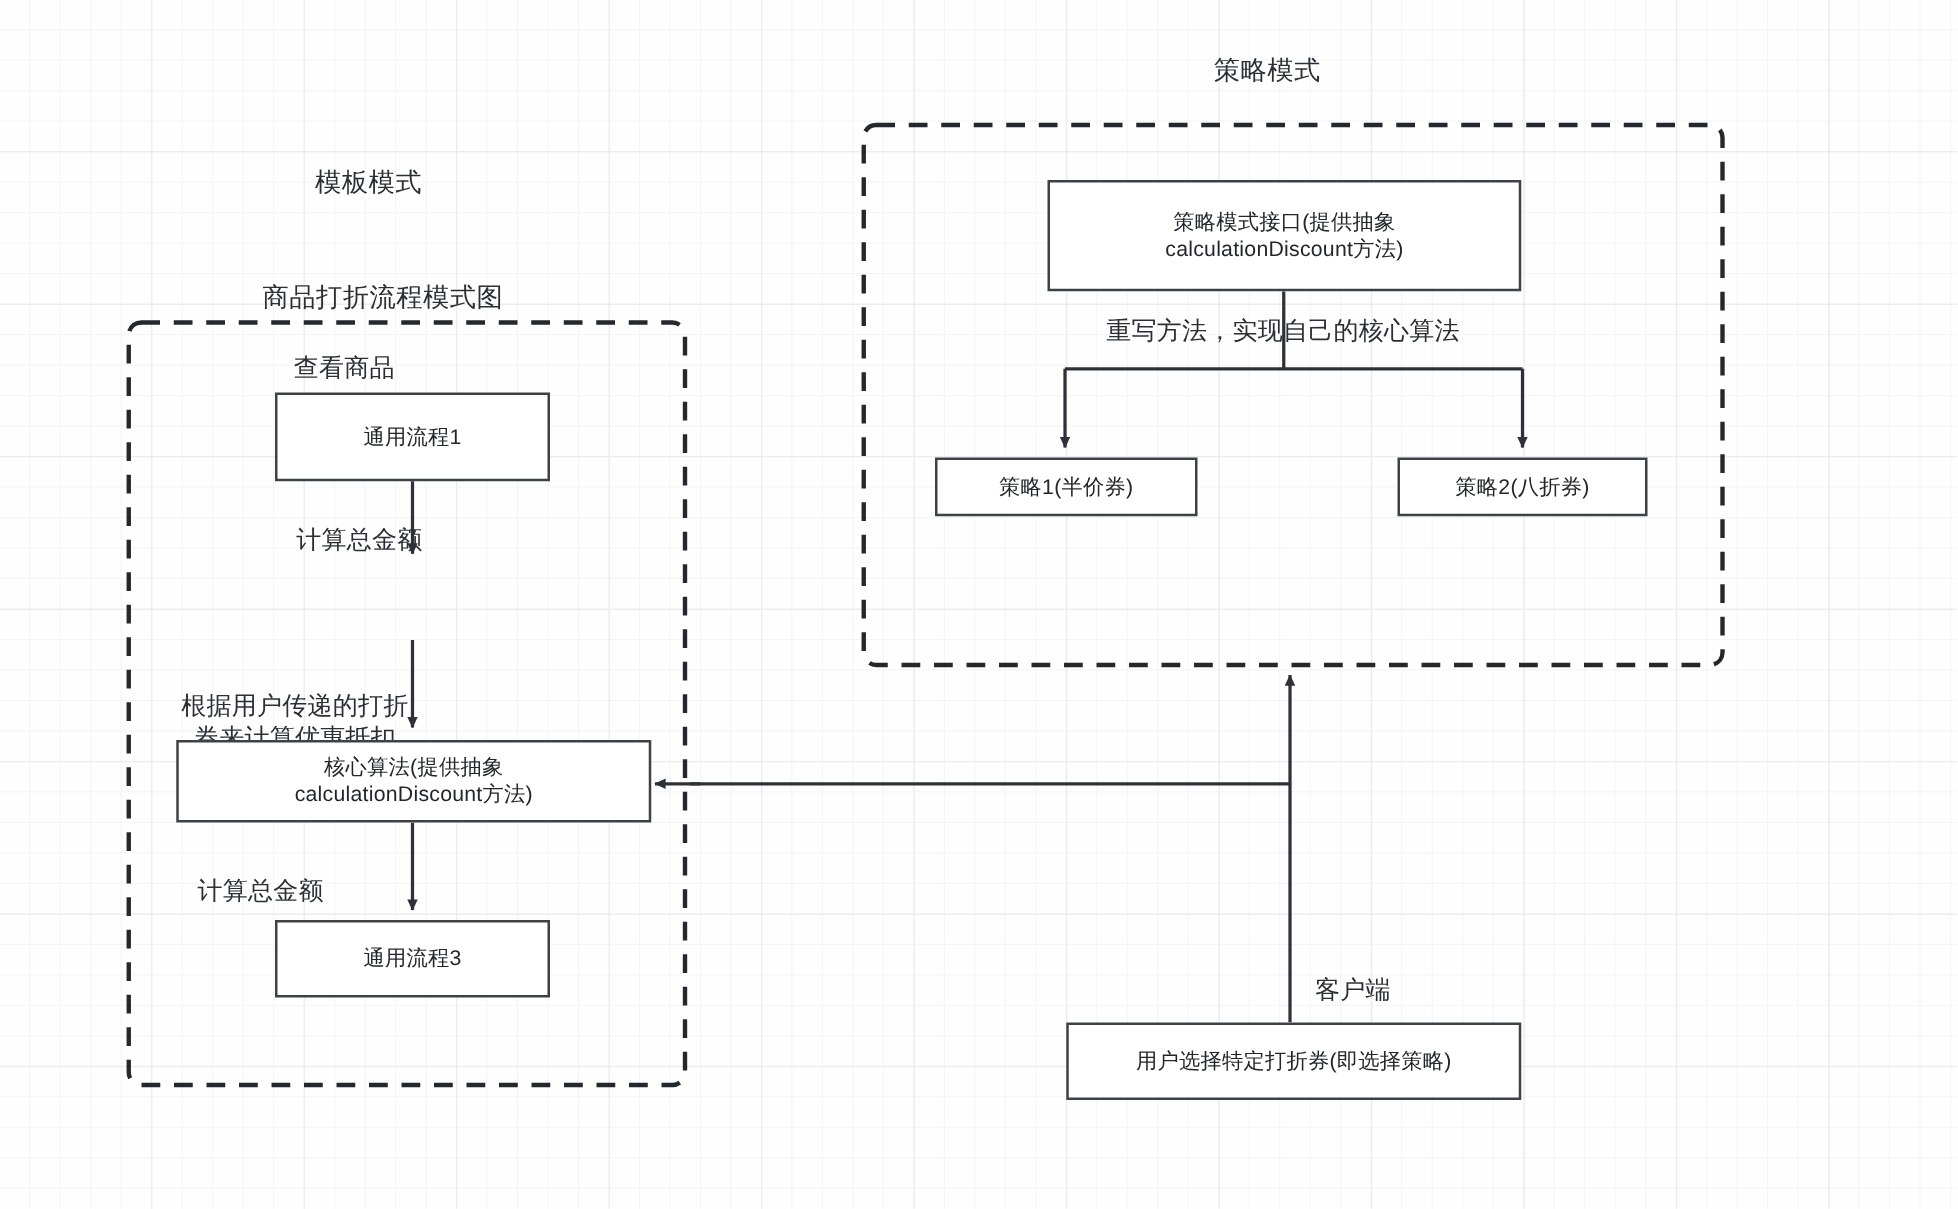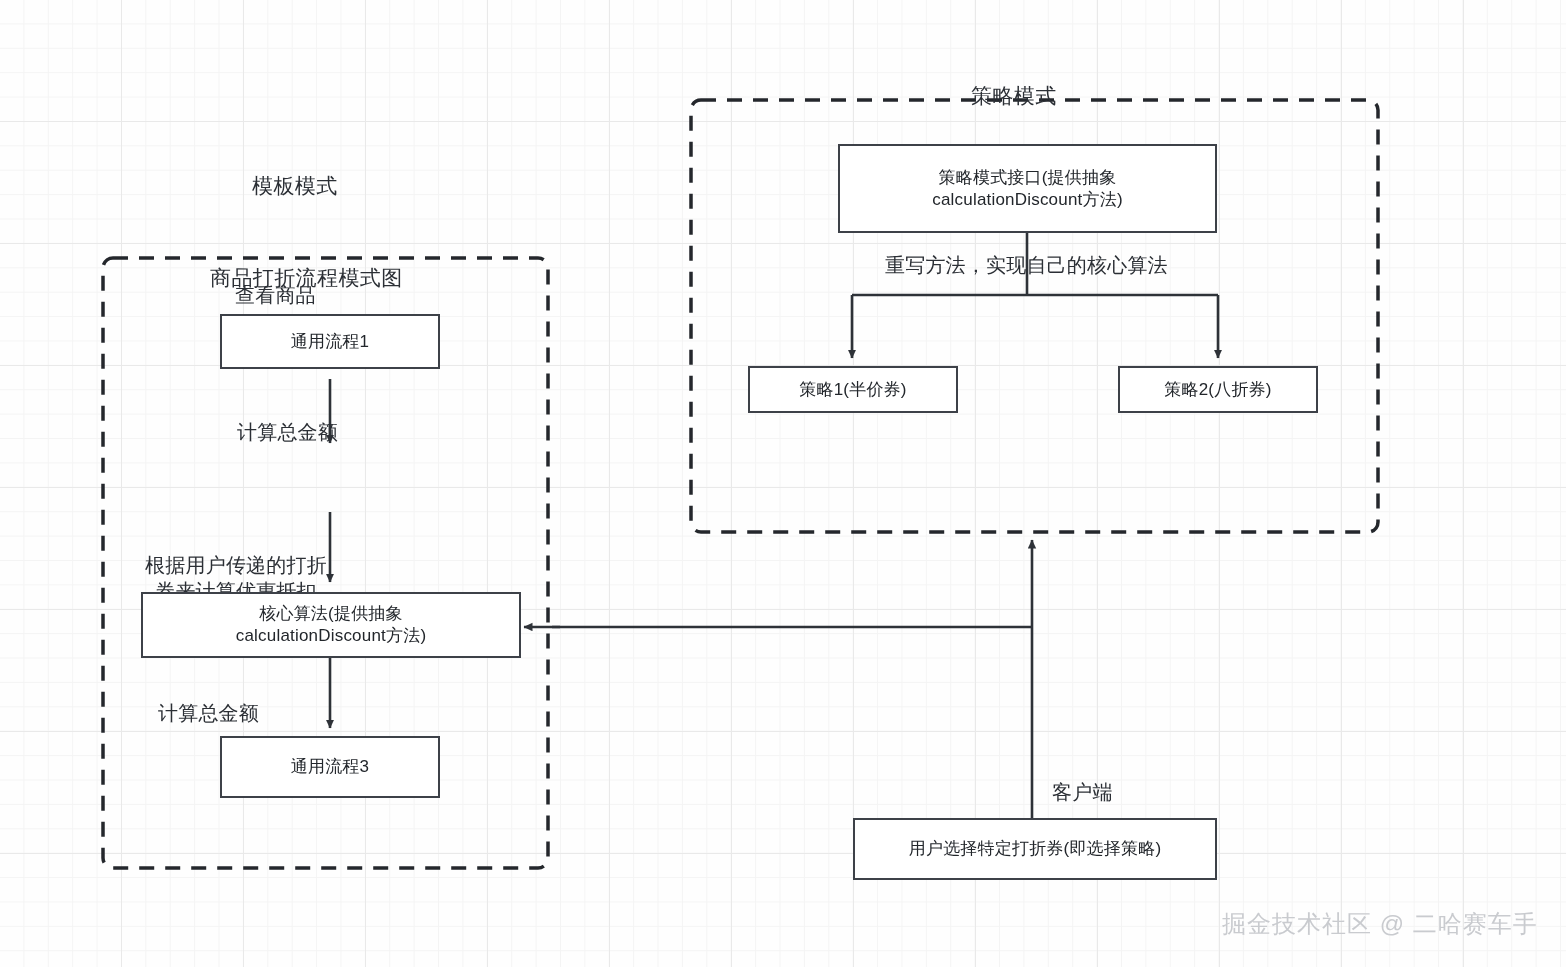--- a/index.html
+++ b/index.html
@@ -62,21 +62,20 @@
   }
   .caption.center {
     text-align: center;
   }
   .group-title {
     position: absolute;
     color: #2b2f35;
     font-size: 21px;
     letter-spacing: 0.4px;
     white-space: nowrap;
-    margin-top: 40px;
   }
   .watermark {
     position: absolute;
     color: #c9cbcf;
     font-size: 24px;
     letter-spacing: 1px;
     white-space: nowrap;
   }
 </style>
 </head>
@@ -118,21 +117,21 @@
 
   <div class="caption" style="left:235px; top:282px;">查看商品</div>
 
   <div class="caption" style="left:237px; top:419px;">计算总金额</div>
 
   <div class="caption center" style="left:126px; top:552px; width:220px;">根据用户传递的打折
 券来计算优惠抵扣</div>
 
   <div class="caption" style="left:158px; top:700px;">计算总金额</div>
 
-  <div class="node-box" style="left:220px; top:314px; width:220px; height:55px;">通用流程1</div>
+  <div class="node-box" style="left:220px; top:314px; width:220px; height:71px;">通用流程1</div>
 
 
   <div class="node-box" style="left:141px; top:592px; width:380px; height:66px;">核心算法(提供抽象
 calculationDiscount方法)</div>
 
   <div class="node-box" style="left:220px; top:736px; width:220px; height:62px;">通用流程3</div>
 
   <div class="node-box" style="left:838px; top:144px; width:379px; height:89px;">策略模式接口(提供抽象
 calculationDiscount方法)</div>
 
@@ -140,15 +139,14 @@
 
   <div class="node-box" style="left:748px; top:366px; width:210px; height:47px;">策略1(半价券)</div>
 
   <div class="node-box" style="left:1118px; top:366px; width:200px; height:47px;">策略2(八折券)</div>
 
 
   <div class="caption" style="left:1052px; top:779px;">客户端</div>
 
   <div class="node-box" style="left:853px; top:818px; width:364px; height:62px;">用户选择特定打折券(即选择策略)</div>
 
-  <div class="watermark" style="left:1222px; top:908px;">掘金技术社区 @ 二哈赛车手</div>
 
 </div>
 
 </body></html>

